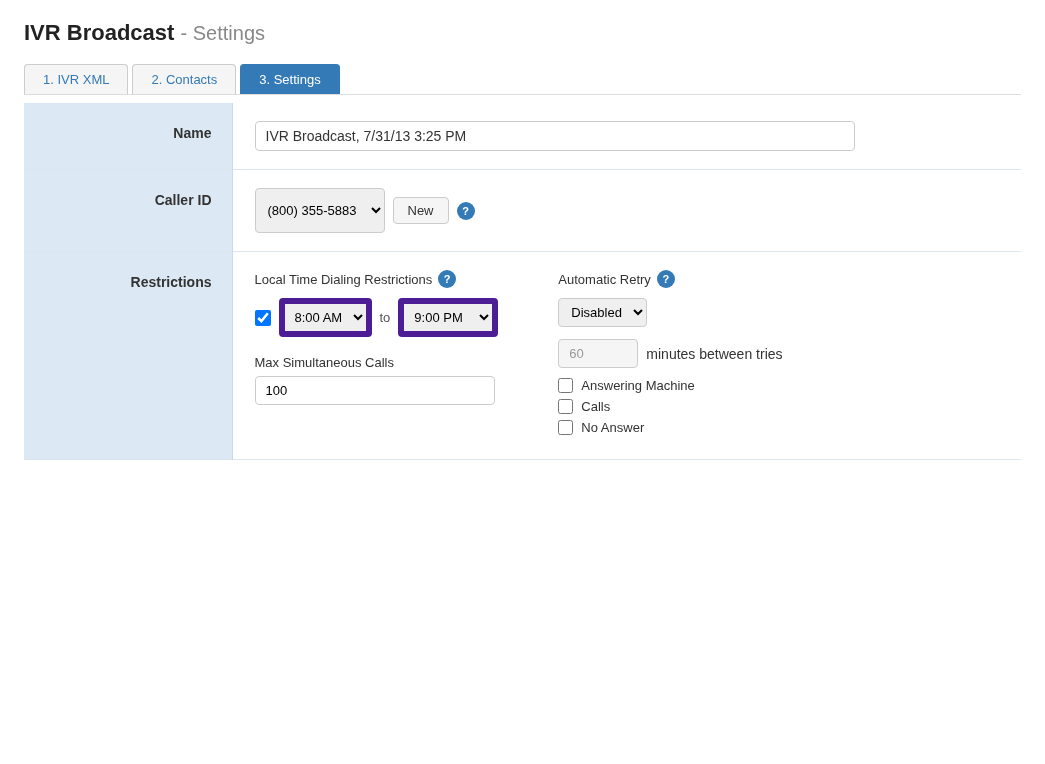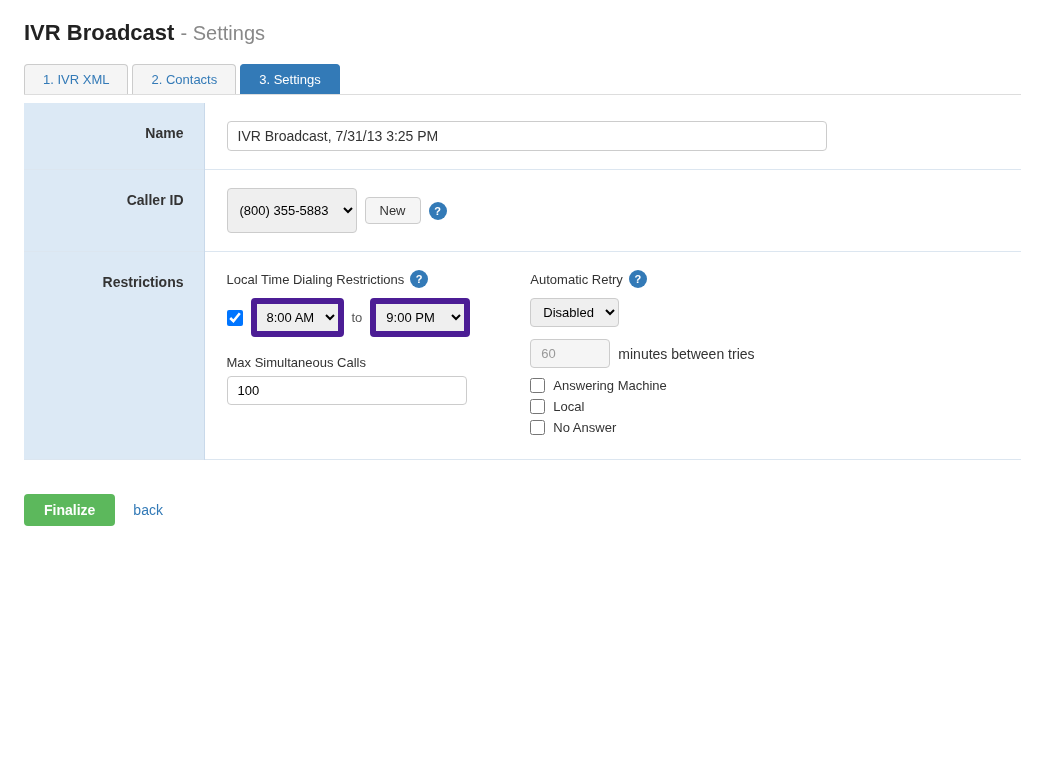--- a/index.html
+++ b/index.html
@@ -53,21 +53,21 @@
     .form-table {
       width: 100%;
       border-collapse: collapse;
       margin-top: 0;
     }
     .form-table tr {
       border-bottom: 1px solid #dce6f0;
     }
     .form-table td.label-cell {
       background: #dce9f5;
-      width: 180px;
+      width: 208px;
       padding: 22px 20px;
       font-weight: bold;
       font-size: 14px;
       color: #333;
       vertical-align: top;
       text-align: right;
       border-right: 1px solid #c9d9ea;
     }
     .form-table td.input-cell {
       padding: 18px 22px;
@@ -332,34 +332,30 @@
             <div class="minutes-row">
               <input type="text" class="minutes-input" value="60" style="">
               <span>minutes between tries</span>
             </div>
             <div class="checkbox-row">
               <input type="checkbox" style="">
               <span class="checkbox-label">Answering Machine</span>
             </div>
             <div class="checkbox-row">
               <input type="checkbox" style="">
-              <span class="checkbox-label">Local</span>
+              <span class="checkbox-label">Calls</span>
             </div>
             <div class="checkbox-row">
               <input type="checkbox" style="">
               <span class="checkbox-label">No Answer</span>
             </div>
           </div>
 
         </div>
       </td>
     </tr>
 
 
   </tbody>
     </table>
 
-  <div class="footer-bar">
-    <button class="btn-finalize">Finalize</button>
-    <a class="btn-back" href="#">back</a>
-  </div>
 
 </div>
 
 </body></html>

